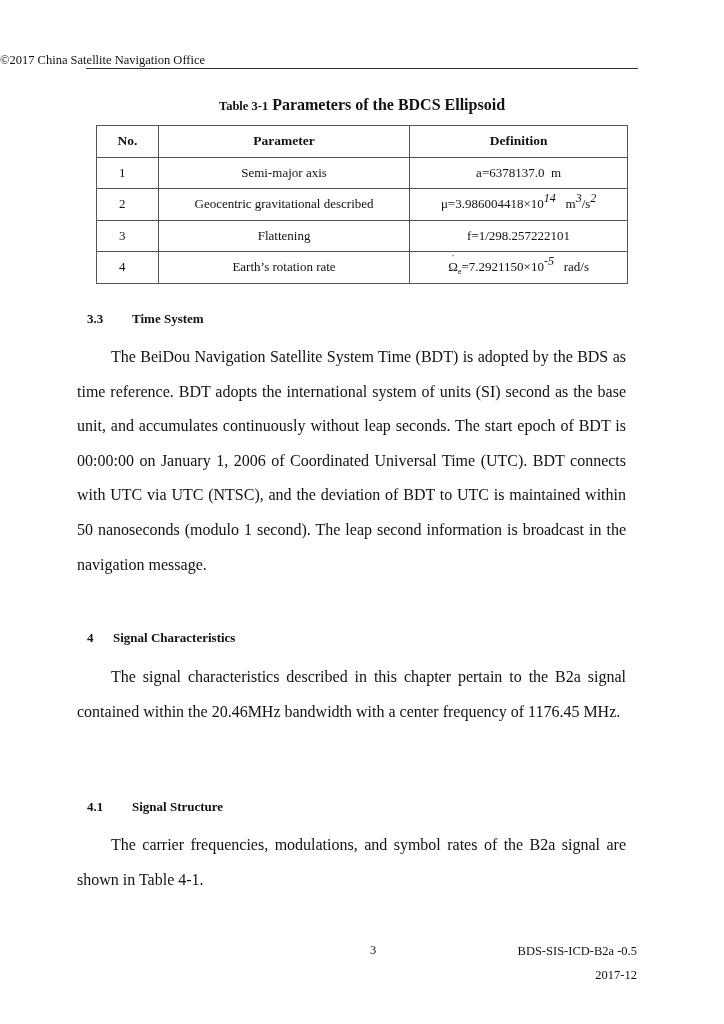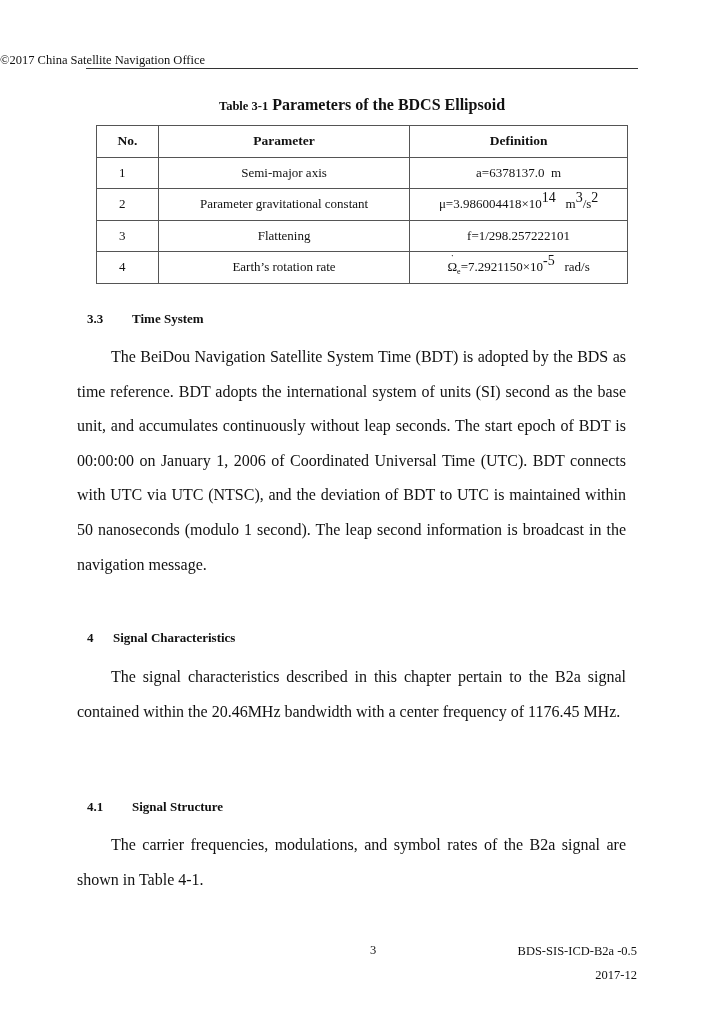--- a/index.html
+++ b/index.html
@@ -9,21 +9,21 @@
   .header-text { top: 53px; left: 0; width: 724px; font-size: 12.5px; }
   .header-rule { top: 68px; left: 86px; width: 552px; height: 0; border-top: 1.5px solid #333; }
   .table-caption { top: 96px; left: 0; width: 724px; text-align: center; font-weight: bold; font-size: 16px; }
   .table-caption .small { font-size: 12.5px; }
   table.params { position: absolute; top: 125px; left: 96px; width: 532px; border-collapse: collapse; font-size: 13px; border-radius: 16px; }
   table.params td, table.params th { border: 1px solid #555; text-align: center; padding: 0; height: 30.5px; }
   table.params th { font-weight: bold; font-size: 13.5px; }
   table.params col.c1 { width: 62px; } table.params col.c2 { width: 252px; } table.params col.c3 { width: 218px; }
   table.params td.no { text-align: left; padding-left: 22px; }
   table.params th.no { text-align: center; }
-  sup { font-size: 14px; vertical-align: 6px; line-height: 0; }
+  sup { font-size: 12px; vertical-align: 6px; line-height: 0; font-style: italic; }
   sub { font-size: 8px; vertical-align: -3px; line-height: 0; }
   .omega { position: relative; display: inline-block; }
   .omega .dot { position: absolute; top: -7px; left: 3px; font-size: 11px; }
   .heading { font-weight: bold; font-size: 13px; left: 87px; }
   .heading .num { display: inline-block; }
   .para { left: 77px; width: 549px; font-size: 16px; line-height: 34.6px; text-align: justify; text-align-last: left; }
   .para p { margin: 0; text-indent: 34px; }
   .footer-page { top: 943px; left: 370px; font-size: 12.5px; }
   .footer-doc { top: 939px; right: 87px; font-size: 12.5px; text-align: right; line-height: 24px; }
 </style>
@@ -52,21 +52,21 @@
   </tr>
   <tr>
     <td class="no">1</td>
     <td>Semi-major axis</td>
     <td>
       <span>a=6378137.0</span>&nbsp;&nbsp;<span>m</span>
     </td>
   </tr>
   <tr>
     <td class="no">2</td>
-    <td>Parameter gravitational constant</td>
+    <td>Geocentric gravitational described</td>
     <td>
       <span>μ=3.986004418×10</span><sup>14</sup>&nbsp;&nbsp;&nbsp;<span>m</span><sup>3</sup><span>/s</span><sup>2</sup>
     </td>
   </tr>
   <tr>
     <td class="no">3</td>
     <td>Flattening</td>
     <td><span>f=1/298.257222101</span></td>
   </tr>
   <tr>

